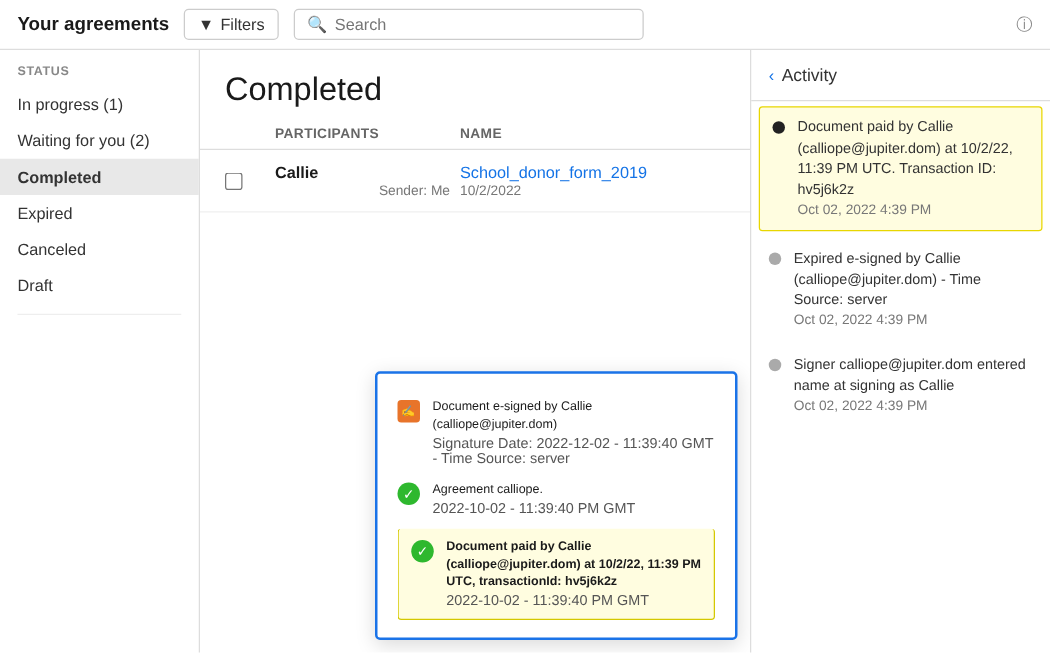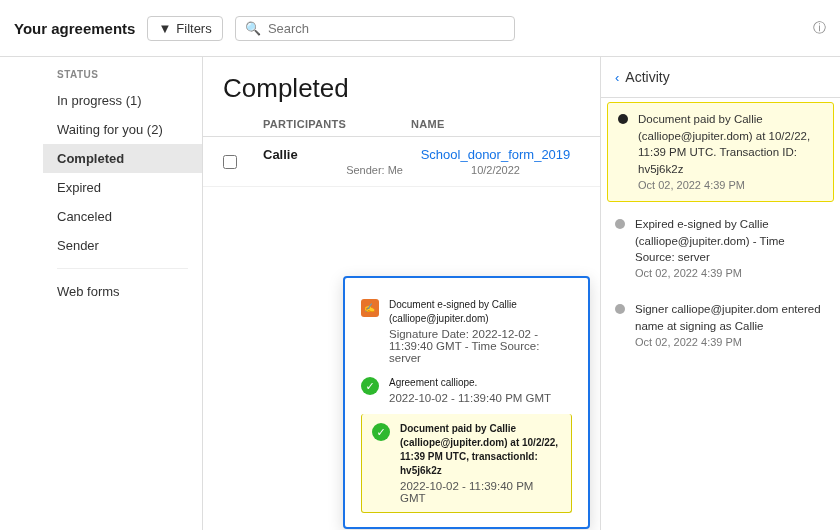--- a/index.html
+++ b/index.html
@@ -14,21 +14,21 @@
     }
 
     
     .header {
       display: flex;
       align-items: center;
       padding: 8px 14px;
       border-bottom: 1px solid #ddd;
       background: #fff;
       gap: 12px;
-      height: 57px;
+      height: 40px;
     }
     .header-title {
       font-size: 15px;
       font-weight: 600;
       color: #1a1a1a;
       white-space: nowrap;
     }
     .filters-btn {
       display: flex;
       align-items: center;
@@ -63,21 +63,20 @@
     .info-icon {
       color: #888;
       margin-left: auto;
       cursor: pointer;
     }
 
     
     .main-layout {
       display: flex;
       height: calc(530px - 48px);
-      padding-left: 43px;
     }
 
     
     .sidebar {
       width: 160px;
       border-right: 1px solid #ddd;
       padding: 12px 0;
       flex-shrink: 0;
       background: #fff;
     }
@@ -175,21 +174,20 @@
     }
     .participant-role {
       font-size: 11px;
       color: #777;
       text-align: right;
     }
     .doc-cell {
       display: flex;
       flex-direction: column;
       gap: 2px;
-      text-align: center;
     }
     .doc-name {
       color: #1473e6;
       font-weight: 500;
     }
     .doc-date {
       font-size: 11px;
       color: #777;
     }
 
@@ -358,23 +356,22 @@
 
 <div class="main-layout">
 
   <div class="sidebar">
     <div class="sidebar-section-label">STATUS</div>
     <div class="sidebar-item">In progress (1)</div>
     <div class="sidebar-item">Waiting for you (2)</div>
     <div class="sidebar-item active">Completed</div>
     <div class="sidebar-item">Expired</div>
     <div class="sidebar-item">Canceled</div>
-    <div class="sidebar-item">Sender</div>
+    <div class="sidebar-item">Draft</div>
     <div class="sidebar-divider"></div>
-    <div class="sidebar-webforms">Web forms</div>
   </div>
 
   <div class="center-content">
     <div class="content-header">
       <h1 class="content-title">Completed</h1>
     </div>
     <div class="table-header">
       <div></div>
       <div>PARTICIPANTS</div>
       <div>NAME</div>

